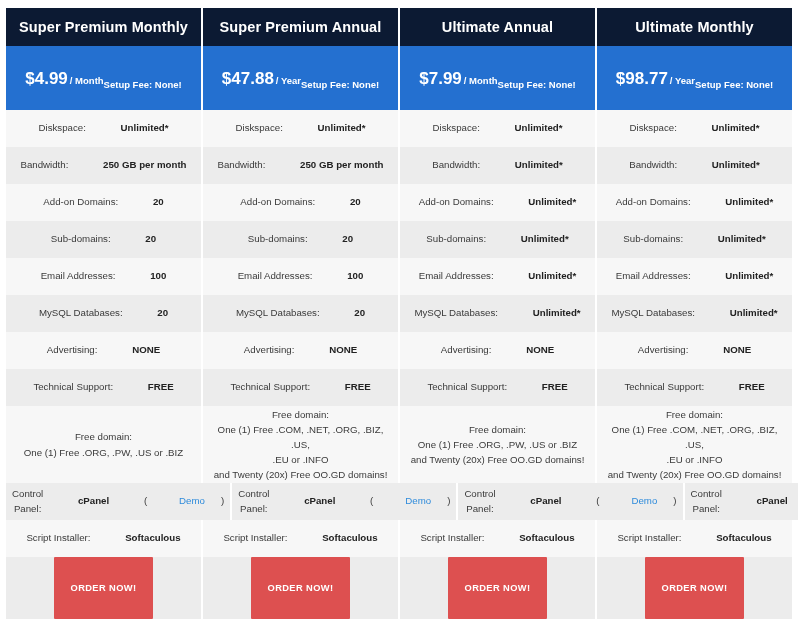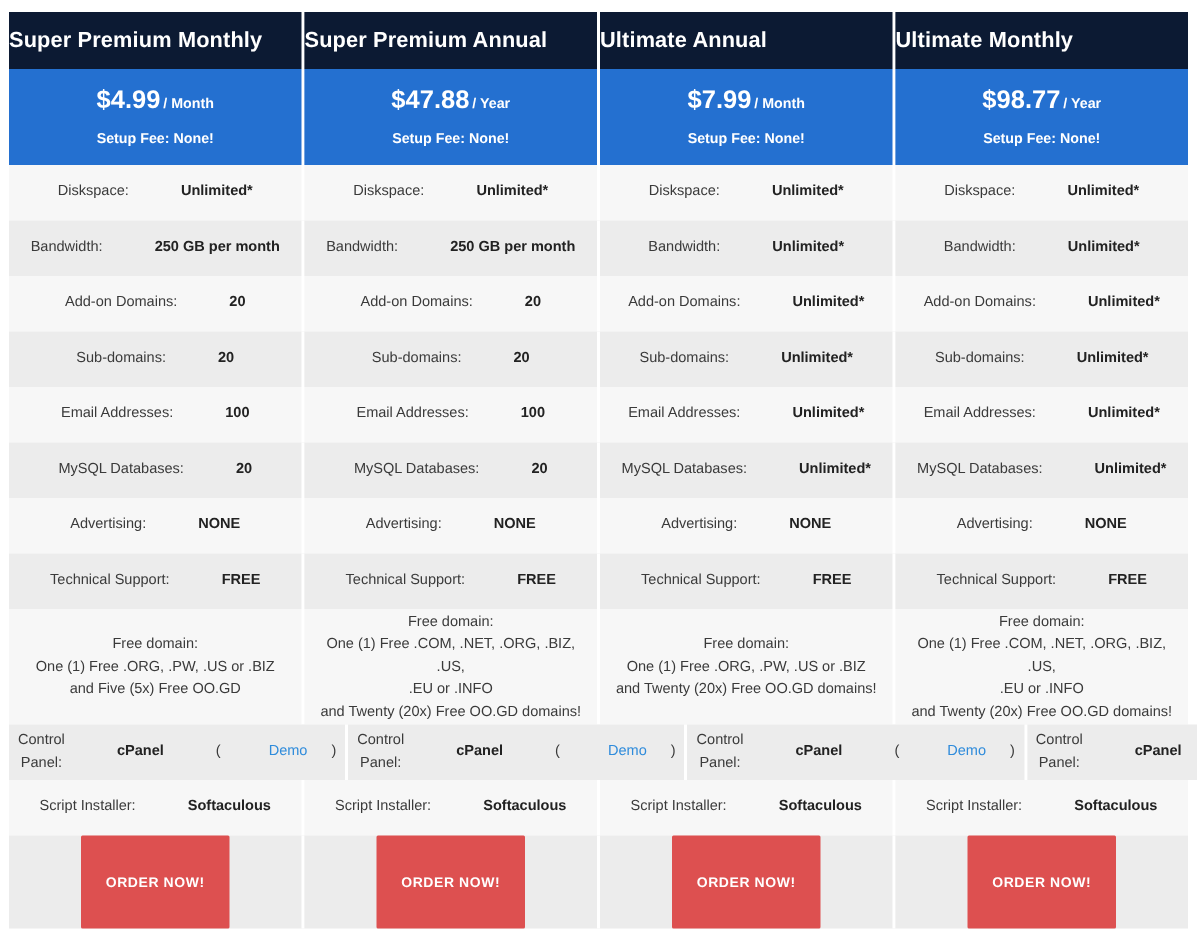--- a/index.html
+++ b/index.html
@@ -29,39 +29,39 @@
     height: 38px;
   }
   .header-cell {
     flex: 1 1 0;
     background: #0c1a33;
     color: #ffffff;
     font-size: 14.5px;
     font-weight: bold;
     display: flex;
     align-items: center;
-    justify-content: flex-start;
+    justify-content: center;
     text-align: center;
     letter-spacing: 0.1px;
     border-right: 2px solid #ffffff;
     box-sizing: border-box;
   }
   .header-cell:last-child { border-right: none; }
 
   
   .price-row {
     display: flex;
     height: 64px;
   }
   .price-cell {
     flex: 1 1 0;
     background: #2470d0;
     color: #ffffff;
     display: flex;
-    flex-direction: column;
+    flex-direction: row;
     align-items: center;
     justify-content: center;
     border-right: 2px solid #ffffff;
     box-sizing: border-box;
   }
   .price-cell:last-child { border-right: none; }
   .price-main {
     font-size: 17px;
     font-weight: bold;
     line-height: 1;
@@ -219,21 +219,20 @@
         <div class="feature-cell"><span>Technical Support:</span>&nbsp;<b>FREE</b></div>
         <div class="feature-cell"><span>Technical Support:</span>&nbsp;<b>FREE</b></div>
       </div>
     </div>
 
   <div class="feature-row row-domain row-light">
     <div class="feature-cell">
       <div>
         <div>Free domain:</div>
         <div>One (1) Free .ORG, .PW, .US or .BIZ</div>
-        <div>and Five (5x) Free OO.GD</div>
       </div>
     </div>
     <div class="feature-cell">
       <div>
         <div>Free domain:</div>
         <div>One (1) Free .COM, .NET, .ORG, .BIZ, .US,</div>
         <div>.EU or .INFO</div>
         <div>and Twenty (20x) Free OO.GD domains!</div>
       </div>
     </div>

